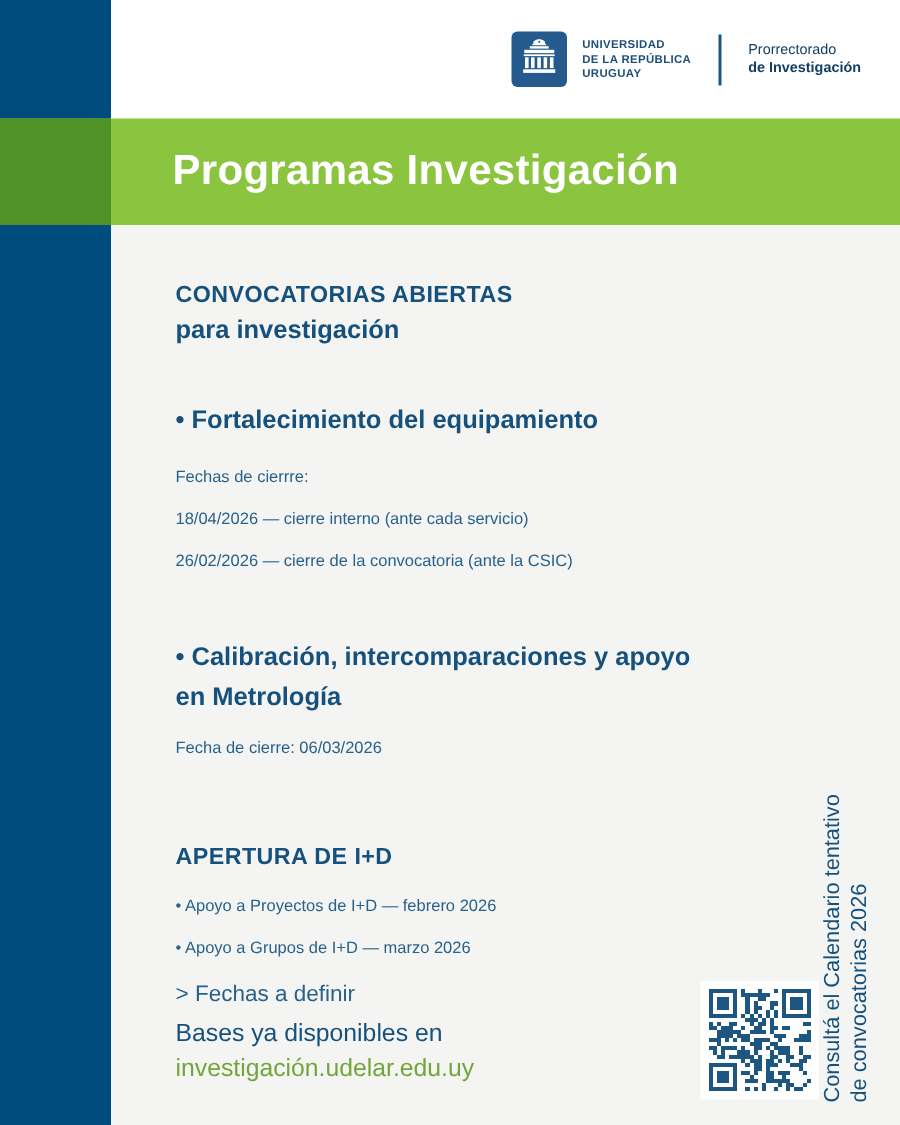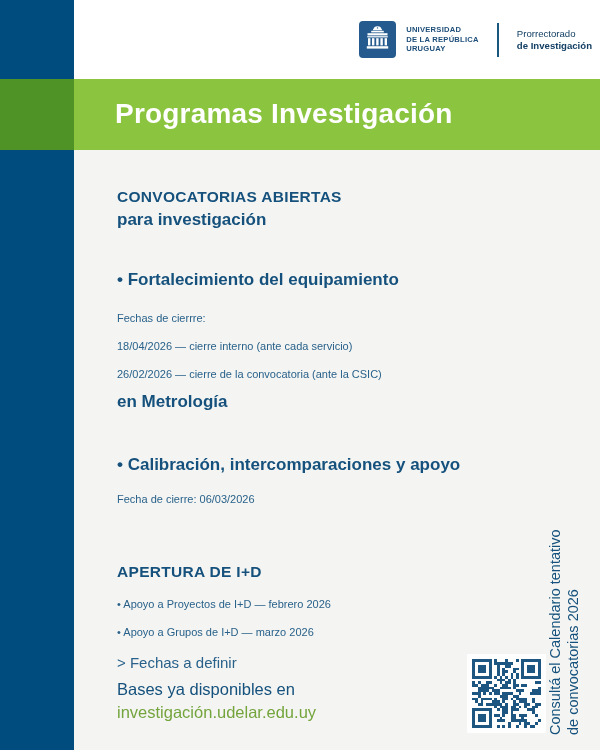--- a/index.html
+++ b/index.html
@@ -15,21 +15,21 @@
   }
   *{margin:0;padding:0;box-sizing:border-box;}
   body{font-family:"Liberation Sans","DejaVu Sans",sans-serif;background:#ffffff;}
   .poster{position:relative;width:600px;height:750px;overflow:hidden;background:#ffffff;}
 
   
   .stripe{position:absolute;left:0;top:0;width:74px;height:750px;background:var(--stripe-blue);}
 
   
   .header{position:absolute;left:74px;top:0;width:526px;height:79px;background:#ffffff;
-          display:flex;align-items:center;justify-content:flex-end;padding-right:8px;gap:10px;}
+          display:flex;align-items:center;justify-content:flex-end;padding-right:26px;gap:10px;}
   .logo-square{width:37px;height:37px;background:var(--logo-blue);border-radius:4px;
                display:flex;align-items:center;justify-content:center;flex:0 0 auto;}
   .uni-name{color:#1d4e79;font-weight:bold;font-size:7.6px;line-height:9.6px;letter-spacing:.25px;}
   .header-divider{width:2px;height:34px;background:#1b5680;margin:0 8px;}
   .office{font-size:9.6px;line-height:11.5px;color:#123f63;}
   .office .l1{font-weight:normal;}
   .office .l2{font-weight:bold;}
 
   
   .banner{position:absolute;left:0;top:79px;width:600px;height:71px;background:var(--light-green);
@@ -118,22 +118,22 @@
 
     <div>
       <div class="item-title">para investigación</div>
       <div class="item-title mt-open1">• Fortalecimiento del equipamiento</div>
       <div class="body-line mt-label">Fechas de cierrre:</div>
       <div class="body-line">18/04/2026 — cierre interno (ante cada servicio)</div>
       <div class="body-line">26/02/2026 — cierre de la convocatoria (ante la CSIC)</div>
     </div>
 
     <div>
+      <div class="item-title mt-open2">• Calibración, intercomparaciones y apoyo</div>
       <div class="item-title">en Metrología</div>
-      <div class="item-title mt-open2">• Calibración, intercomparaciones y apoyo</div>
       <div class="body-line mt-deadline2">Fecha de cierre: 06/03/2026</div>
     </div>
 
     <div>
       <div class="section-heading mt-apertura">APERTURA DE I+D</div>
       <div class="body-line mt-apy">• Apoyo a Proyectos de I+D — febrero 2026</div>
       <div class="body-line">• Apoyo a Grupos de I+D — marzo 2026</div>
       <div class="note-line">&gt;  Fechas a definir</div>
     </div>
 

